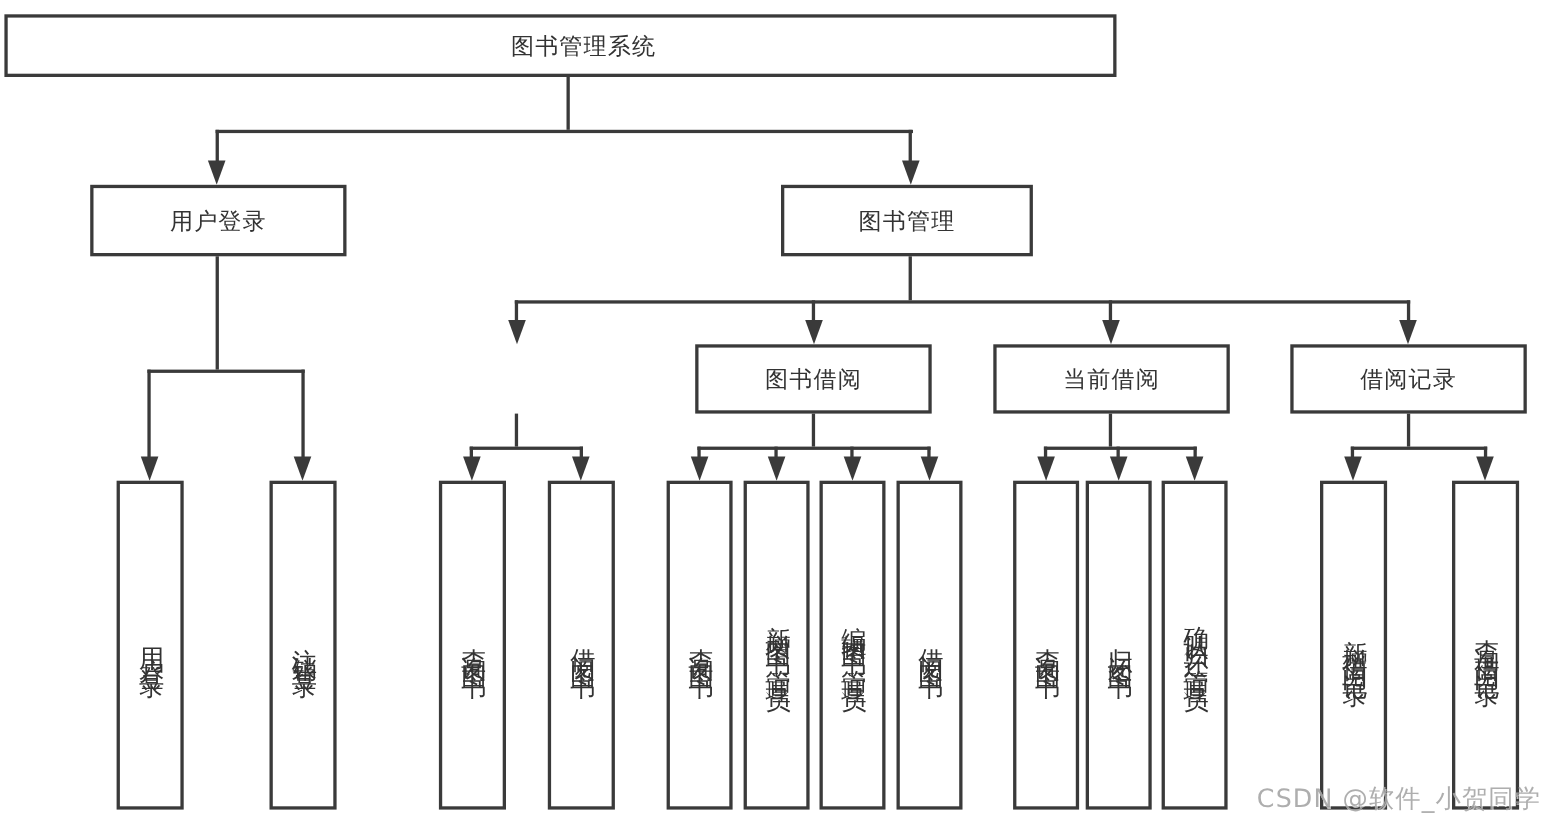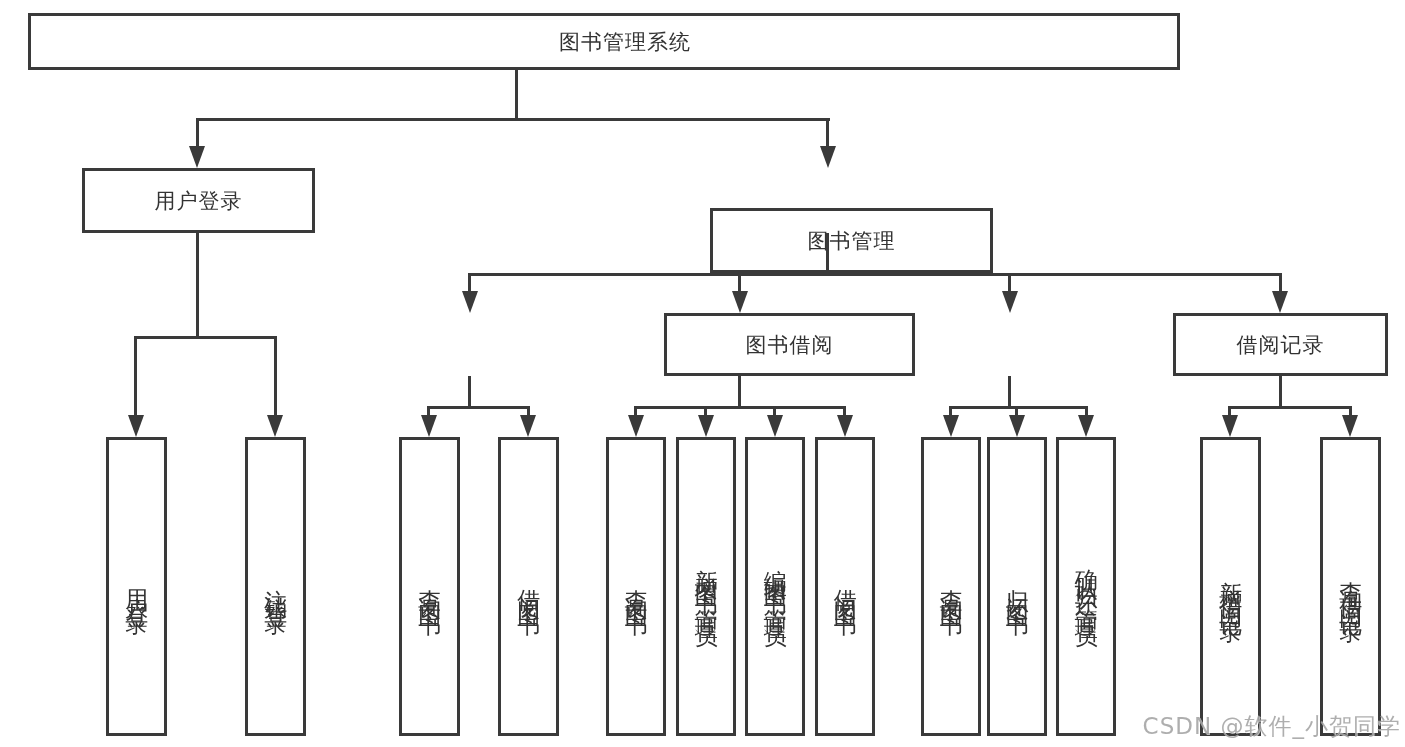--- a/index.html
+++ b/index.html
@@ -57,35 +57,35 @@
     z-index:10;
     letter-spacing:1px;
     text-align:right;
   }
 </style>
 </head>
 <body>
 
 <div class="canvas">
 
-  <div class="box" style="left:28px;top:13px;width:1152px;height:57px;padding-left:42px;">
+  <div class="box" style="left:4px;top:13px;width:1011px;height:57px;padding-left:42px;">
     <span class="lbl">图书管理系统</span>
   </div>
 
   <div class="vline" style="left:515px;top:70px;height:48px;"></div>
   <div class="hline" style="left:196px;top:118px;width:634px;"></div>
   <div class="vline" style="left:196px;top:118px;height:30px;"></div>
   <div class="arrow" style="left:189px;top:146px;"></div>
   <div class="vline" style="left:826px;top:118px;height:30px;"></div>
   <div class="arrow" style="left:820px;top:146px;"></div>
 
   <div class="box" style="left:82px;top:168px;width:233px;height:65px;">
     <span class="lbl">用户登录</span>
   </div>
-  <div class="box" style="left:710px;top:168px;width:283px;height:65px;margin-top:40px;">
+  <div class="box" style="left:710px;top:168px;width:229px;height:65px;">
     <span class="lbl">图书管理</span>
   </div>
 
   <div class="vline" style="left:196px;top:233px;height:103px;"></div>
   <div class="hline" style="left:134px;top:336px;width:143px;"></div>
   <div class="vline" style="left:134px;top:336px;height:82px;"></div>
   <div class="arrow" style="left:128px;top:415px;"></div>
   <div class="vline" style="left:274px;top:336px;height:82px;"></div>
   <div class="arrow" style="left:267px;top:415px;"></div>
 
@@ -93,22 +93,25 @@
   <div class="hline" style="left:468px;top:273px;width:814px;"></div>
   <div class="vline" style="left:468px;top:273px;height:20px;"></div>
   <div class="arrow" style="left:462px;top:291px;"></div>
   <div class="vline" style="left:738px;top:273px;height:20px;"></div>
   <div class="arrow" style="left:732px;top:291px;"></div>
   <div class="vline" style="left:1008px;top:273px;height:20px;"></div>
   <div class="arrow" style="left:1002px;top:291px;"></div>
   <div class="vline" style="left:1279px;top:273px;height:20px;"></div>
   <div class="arrow" style="left:1272px;top:291px;"></div>
 
-  <div class="box" style="left:664px;top:313px;width:251px;height:63px;">
+  <div class="box" style="left:632px;top:313px;width:215px;height:63px;">
     <span class="lbl">图书借阅</span>
+  </div>
+  <div class="box" style="left:903px;top:313px;width:215px;height:63px;">
+    <span class="lbl">当前借阅</span>
   </div>
   <div class="box" style="left:1173px;top:313px;width:215px;height:63px;">
     <span class="lbl">借阅记录</span>
   </div>
 
   <div class="vline" style="left:468px;top:376px;height:30px;"></div>
   <div class="vline" style="left:738px;top:376px;height:30px;"></div>
   <div class="vline" style="left:1008px;top:376px;height:30px;"></div>
   <div class="vline" style="left:1279px;top:376px;height:30px;"></div>
 

